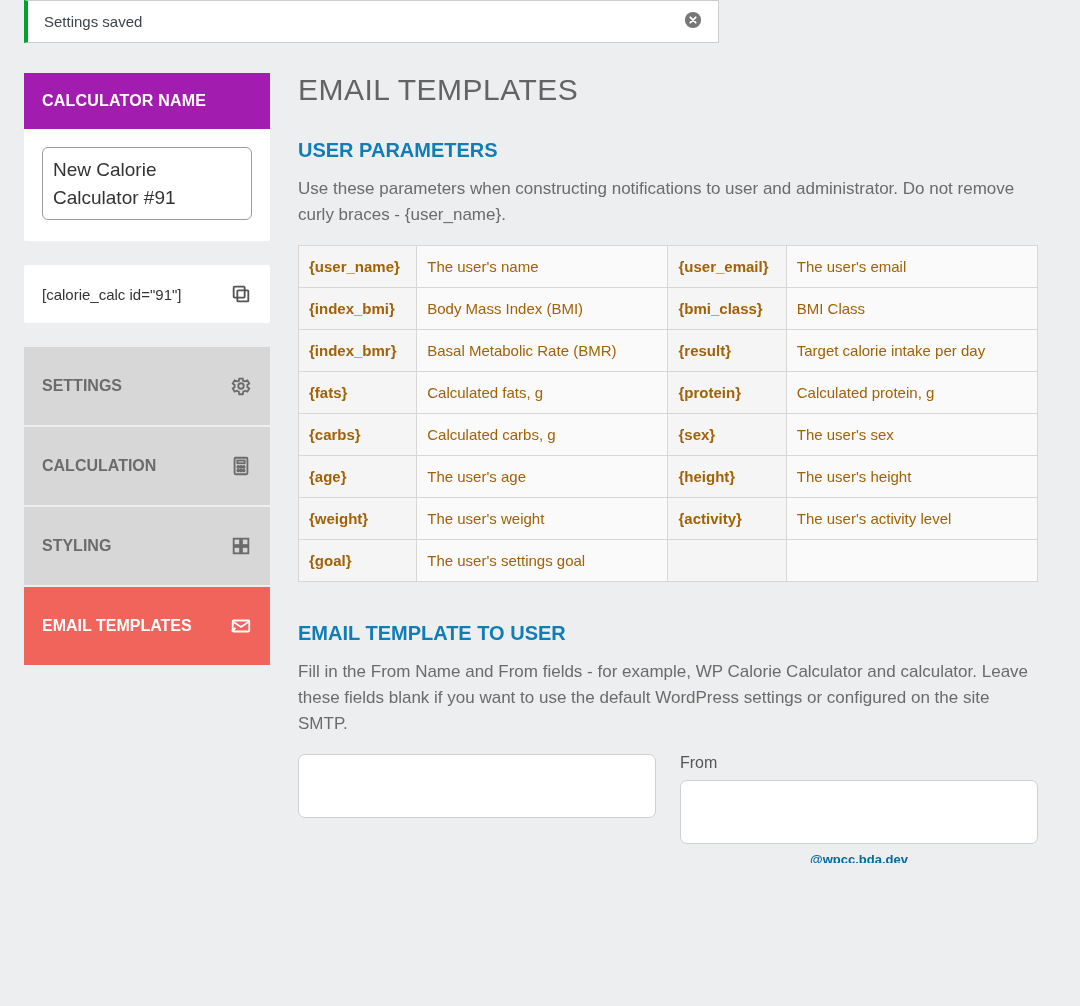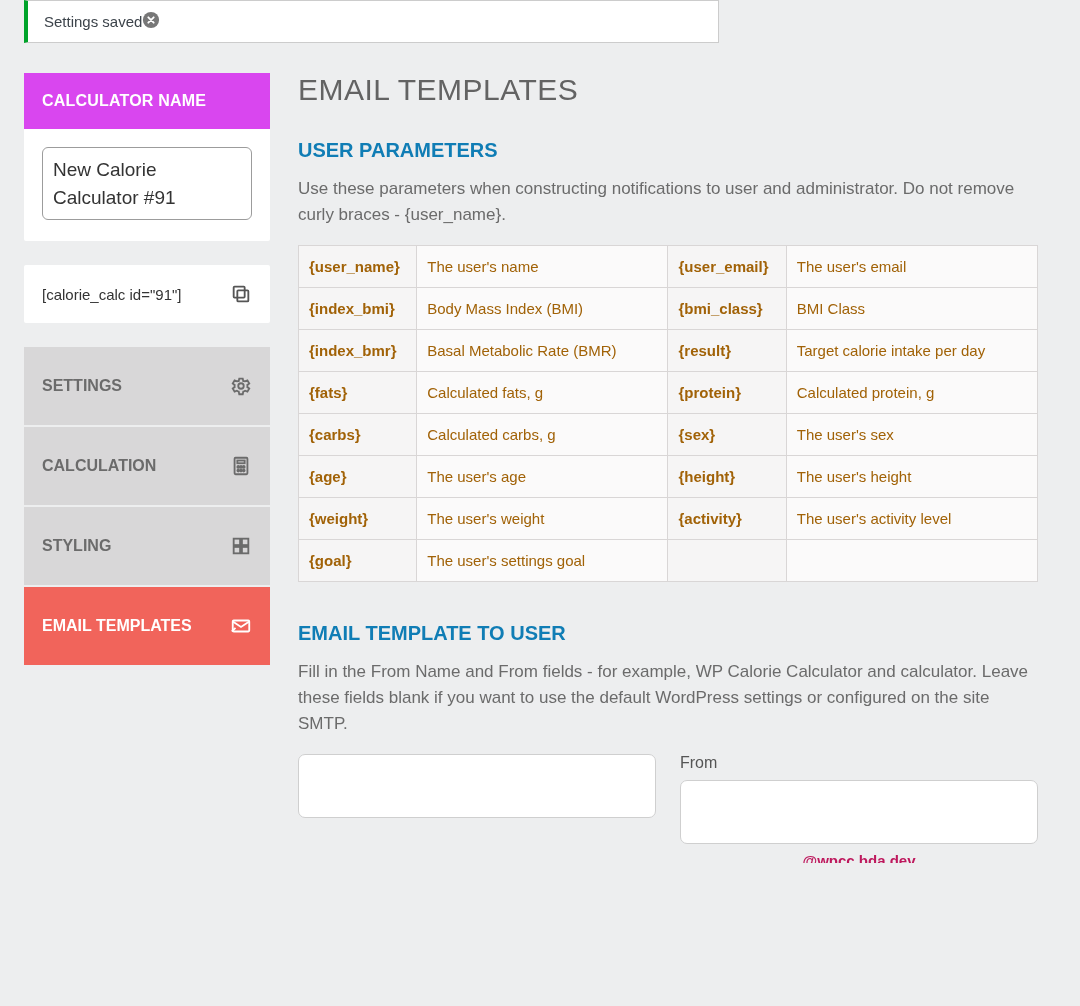--- a/index.html
+++ b/index.html
@@ -16,29 +16,30 @@
 }
 
 .notice {
   margin: 0 24px 30px 24px;
   width: 695px;
   background: #fff;
   border: 1px solid #ccc;
   border-left: 4px solid #00a32a;
   padding: 10px 16px;
   display: flex;
+  justify-content: space-between;
   align-items: center;
   color: #3c434a;
 }
 .notice .dismiss { color: #777; cursor: pointer; }
 .layout { display: flex; padding: 0 24px; gap: 28px; }
 .sidebar { width: 246px; flex: 0 0 246px; }
 .card { background: #fff; margin-bottom: 24px; border-radius: 2px; }
 .card-head {
-  background: #d946ef;
+  background: #a21caf;
   color: #fff;
   font-weight: 700;
   font-size: 16px;
   padding: 19px 18px;
   letter-spacing: .2px;
 }
 .card-body { padding: 18px; }
 .name-input {
   width: 100%;
   min-height: 66px;
@@ -94,21 +95,21 @@
 }
 table.params td.k { font-weight: 700; width: 16%;}
 table.params td.v { background:#fbfafa; width:34%;}
 .form-row { display: flex; gap: 24px; margin-bottom: 24px; flex-wrap:wrap;}
 .form-group { flex:1; }
 .label { font-size: 16px; color:#555; margin-bottom: 8px; display:block; font-weight:500;}
 .input {
   width: 100%; height: 64px; border: 1px solid #cfcfcf; border-radius: 7px;
   font-size: 17px; padding: 0 16px; color:#333; font-family:inherit;
 }
-.helper { font-size: 15px; color:#be185d; text-align:center; margin-top:8px; font-weight:600;}
+.helper { font-size: 13px; color:#0369a1; text-align:center; margin-top:8px; font-weight:600;}
 
 .footer {
   position: absolute; left:0; right:0; top: 896px; height:110px;
   display:flex; justify-content:center; align-items:center; gap:36px;
   background: rgba(220,220,220,.6);
 }
 .save-btn {
   background:#f1645b; color:#fff; border:none; border-radius: 34px;
   padding: 20px 60px; font-size:16px; font-weight:700; cursor:pointer; letter-spacing:.5px;
 }

